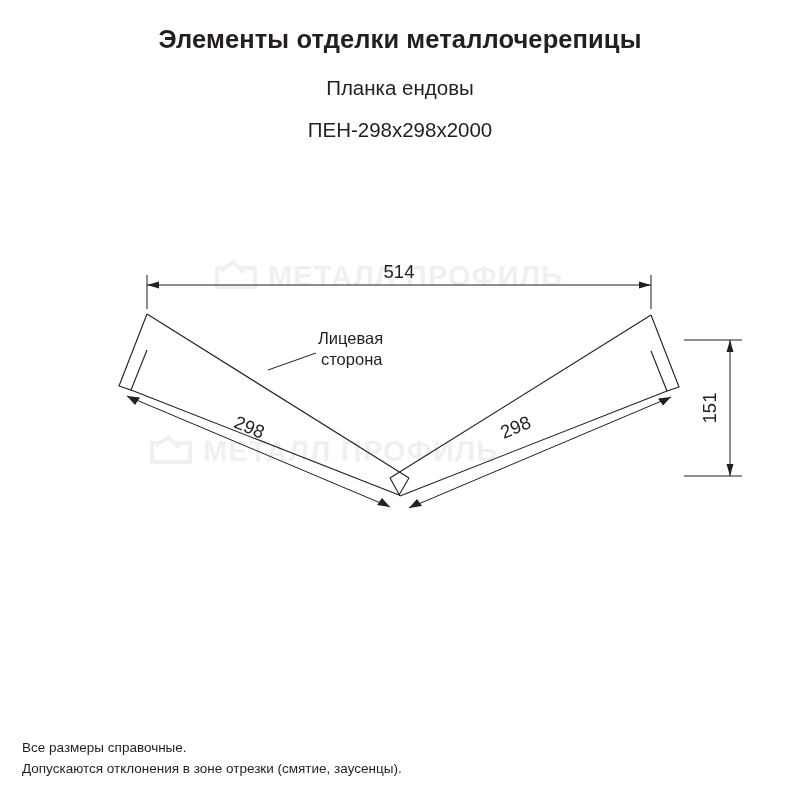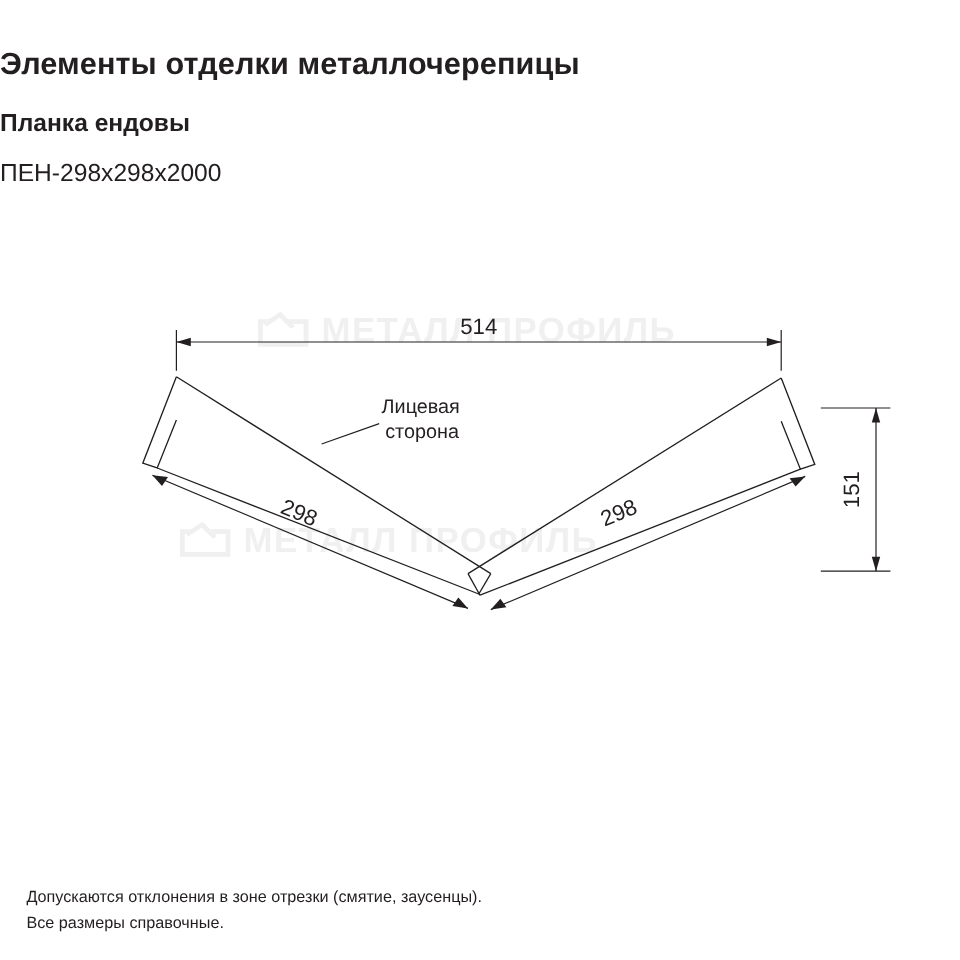--- a/index.html
+++ b/index.html
@@ -14,34 +14,35 @@
     color: #231f20;
     position: relative;
     overflow: hidden;
   }
   .page {
     position: absolute;
     inset: 0;
   }
   .title-block {
     position: absolute;
-    top: 39px;
-    left: 0;
-    width: 800px;
+    top: 24px;
+    left: 0;
+    width: 800px;
+    text-align: center;
   }
   .title-main {
     font-size: 25.5px;
     font-weight: bold;
     letter-spacing: 0.1px;
     line-height: 1.2;
   }
   .title-sub {
     margin-top: 19px;
     font-size: 20.5px;
-    font-weight: bold;
+    font-weight: normal;
     line-height: 1.32;
   }
   .title-code {
     margin-top: 17px;
     font-size: 20.5px;
     font-weight: normal;
   }
   .drawing {
     position: absolute;
     top: 205px;
@@ -203,17 +204,17 @@
         <path d="M409 303 L671 192"></path>
         <path d="M409 303 L422 301 L417 294 Z" fill="#231f20" stroke="none"></path>
         <path d="M671 192 L658 193.5 L663 200.5 Z" fill="#231f20" stroke="none"></path>
       </g>
       <text x="518" y="228" font-size="18.5" text-anchor="middle" transform="rotate(-22.5 518 228)">298</text>
 
     </svg>
   </div>
 
   <div class="footer">
+    <div>Все размеры справочные.</div>
     <div>Допускаются отклонения в зоне отрезки (смятие, заусенцы).</div>
-    <div>Все размеры справочные.</div>
   </div>
 
 </div>
 
 </body></html>

